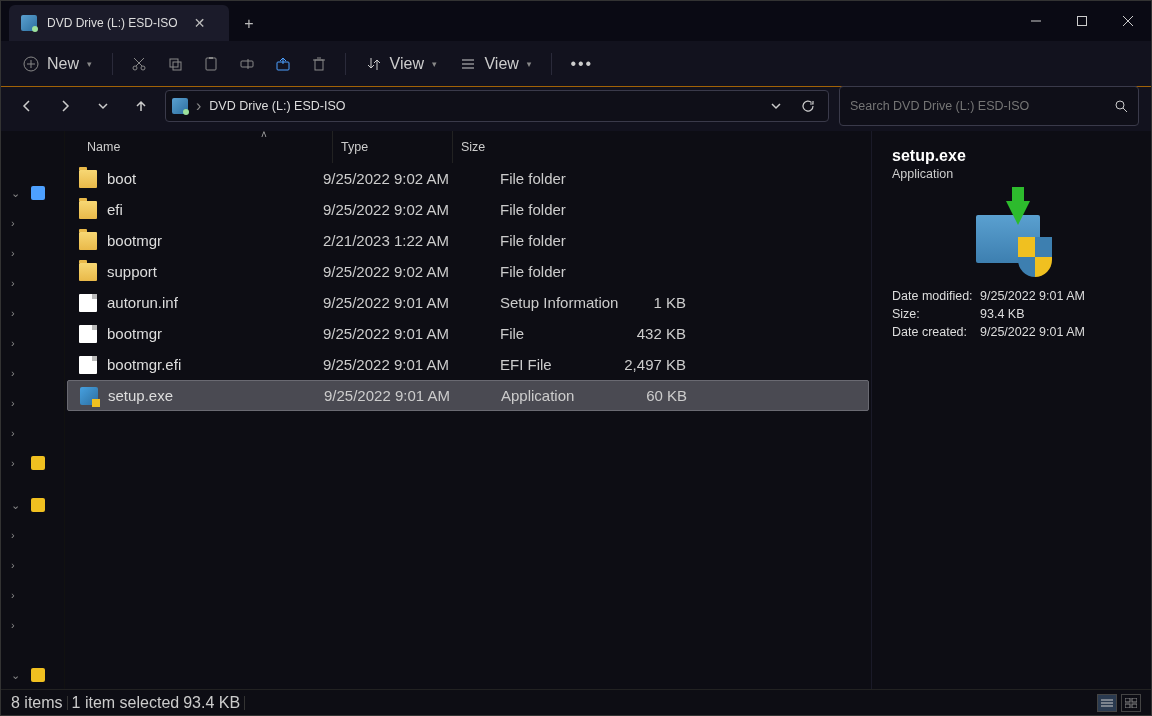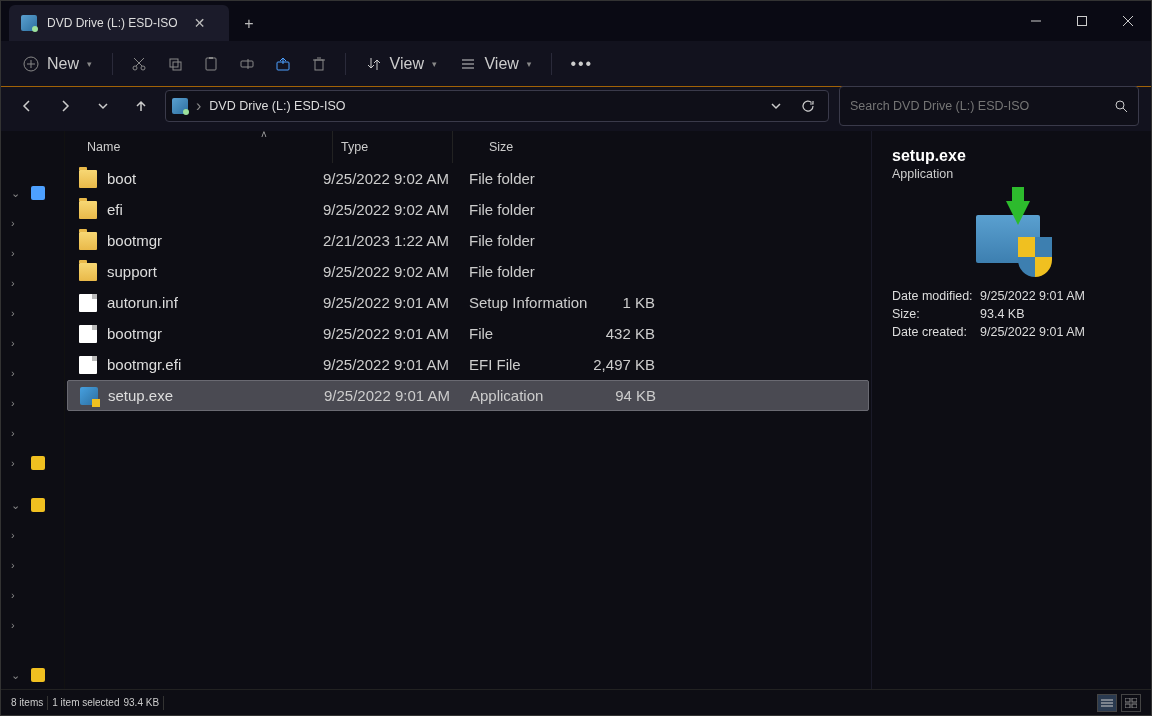--- a/index.html
+++ b/index.html
@@ -41,28 +41,28 @@
 
 .main { flex:1; display:flex; min-width: 0; }
 .filelist { flex:1; display:flex; flex-direction:column; }
 .headers { display:flex; height: 32px; align-items:center; font-size: 12.5px; color:#ccc; border-bottom: 0px solid #222; padding-left: 14px; position: relative; }
 .headers .col { padding: 0 8px; border-right: 1px solid #222; height: 100%; display:flex; align-items:center; }
 .headers .col:last-child { border-right: none; }
 .headers .sortup { position:absolute; left: 196px; top: -2px; font-size: 10px; color:#aaa; }
 .col-name { width: 254px; }
 .col-date { width: 146px; }
 .col-type { width: 120px; }
-.col-size { width: 74px; text-align:right; justify-content:flex-start;margin-left:28px; }
+.col-size { width: 74px; text-align:right; justify-content:flex-start; }
 .rows { flex:1; overflow:auto; }
 .row { display:flex; height: 31px; align-items:center; padding-left: 14px; font-size: 15px; color:#ddd; }
 .row.selected { background: #4a4a52; border: 1px solid #6a6a72; border-radius: 2px; margin: 0 2px 0 2px; padding-left: 12px; }
 .row .icon { width: 18px; height: 18px; margin-right: 10px; }
 .row .cell-name { width: 244px; display:flex; align-items:center; }
 .row .cell-date { width: 146px; color:#ccc; }
-.row .cell-type { width: 120px; color:#ccc; }
+.row .cell-type { width: 120px; color:#ccc;margin-left:31px; }
 .row .cell-size { width: 66px; text-align:right; color:#ccc; }
 .folder-icon { background: linear-gradient(#f7d774,#e9b949); border-radius: 1px; position:relative; }
 .folder-icon::before { content:""; position:absolute; top:-3px; left:0; width:8px; height:3px; background:#e9b949; border-radius:1px 1px 0 0; }
 .file-icon { background:#fff; border-radius:1px; position:relative; }
 .file-icon::after { content:""; position:absolute; right:0; top:0; width:5px; height:5px; background:#bbb; }
 .setup-icon { background: linear-gradient(135deg,#46a0e0,#2d6fa0); border-radius:2px; position:relative; }
 .setup-icon::after { content:""; position:absolute; width:8px;height:8px;background:#f0c020; right:-2px; bottom:-2px; }
 
 .details { width: 280px; border-left: 1px solid #1a1a28; padding: 16px 20px; font-size: 13px; color:#ddd; display:flex; flex-direction:column; }
 .details .dtitle { font-size: 16px; font-weight: 600; color:#fff; }
@@ -73,21 +73,21 @@
 .details .bigicon .arrstem { width: 12px; height: 20px; background:#2dbb2d; position:absolute; left:40px; top:-18px; }
 .details .bigicon .shield { width: 34px; height: 40px; position:absolute; right: 0; bottom: -8px; }
 .details .bigicon .shield .s1 { position:absolute; width:17px;height:20px; background:#f0c020; left:0; top:0; }
 .details .bigicon .shield .s2 { position:absolute; width:17px;height:20px; background:#3d7fb0; right:0; top:0; }
 .details .bigicon .shield .s3 { position:absolute; width:17px;height:20px; background:#3d7fb0; left:0; bottom:0; border-radius: 0 0 0 17px; }
 .details .bigicon .shield .s4 { position:absolute; width:17px;height:20px; background:#f0c020; right:0; bottom:0; border-radius: 0 0 17px 0; }
 .details .meta { display:grid; grid-template-columns: 88px auto; row-gap: 4px; font-size: 12.5px; }
 .details .meta .k { color:#ddd; }
 .details .meta .v { color:#ddd; }
 
-.status { height: 26px; border-top: 1px solid #222; display:flex; align-items:center; padding: 0 10px; font-size: 10px; color:#ccc; gap: 4px; background:#0d0d14; }
+.status { height: 26px; border-top: 1px solid #222; display:flex; align-items:center; padding: 0 10px; font-size: 16px; color:#ccc; gap: 4px; background:#0d0d14; }
 .status .sdiv { width:1px; height:14px; background:#333; }
 .status .spacer { flex:1; }
 .status .viewbtn { width:20px; height:18px; border:1px solid #444; display:flex; align-items:center; justify-content:center; }
 .status .viewbtn.active { background:#2a3a50; }
 </style>
 </head>
 <body>
 
 <div class="window">
   <div class="titlebar">
@@ -372,21 +372,21 @@
               <div class="cell-type">EFI File</div>
               <div class="cell-size">2,497 KB</div>
             </div>
             <div class="row selected">
               <div class="cell-name">
                 <span class="icon setup-icon"></span>
                 <span>setup.exe</span>
               </div>
               <div class="cell-date">9/25/2022 9:01 AM</div>
               <div class="cell-type">Application</div>
-              <div class="cell-size">94 KB</div>
+              <div class="cell-size">60 KB</div>
             </div>
           </div>
       </div>
 
       <div class="details">
         <div class="dtitle">setup.exe</div>
         <div class="dsub">Application</div>
         <div class="bigicon">
           <div class="scr"></div>
           <div class="arrstem"></div>

